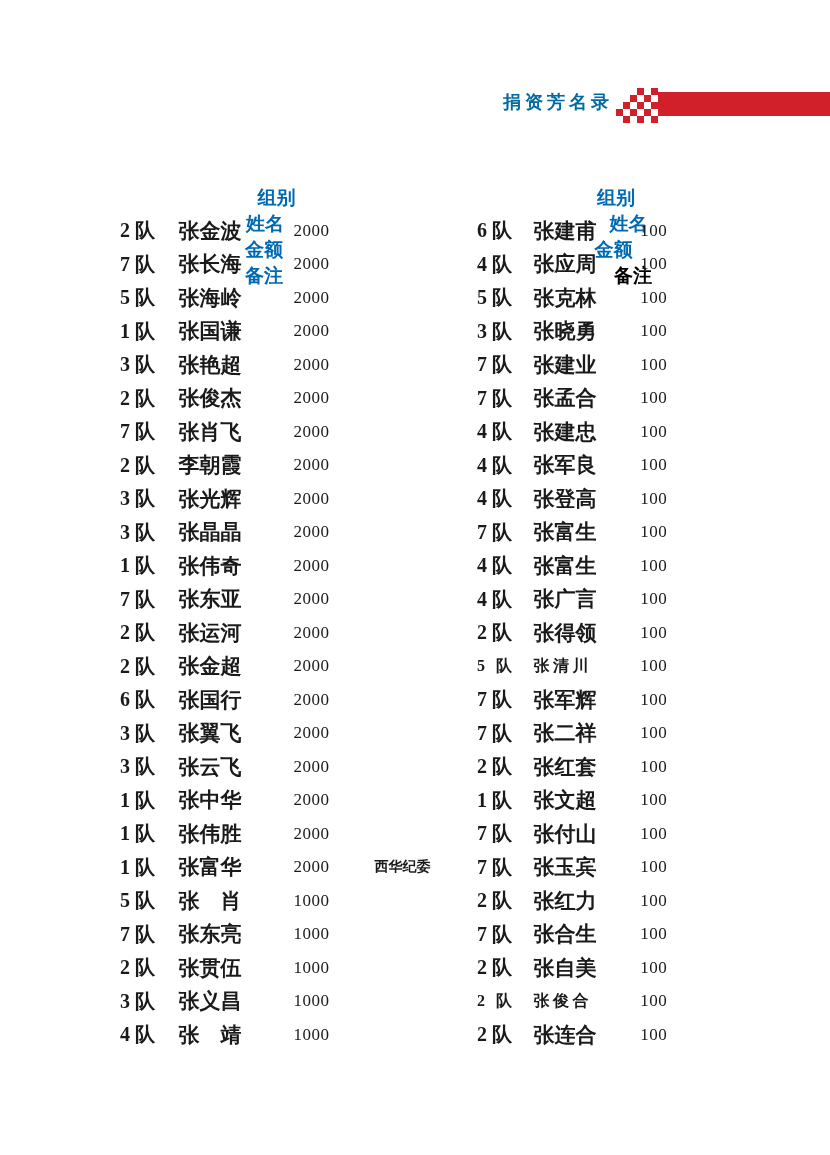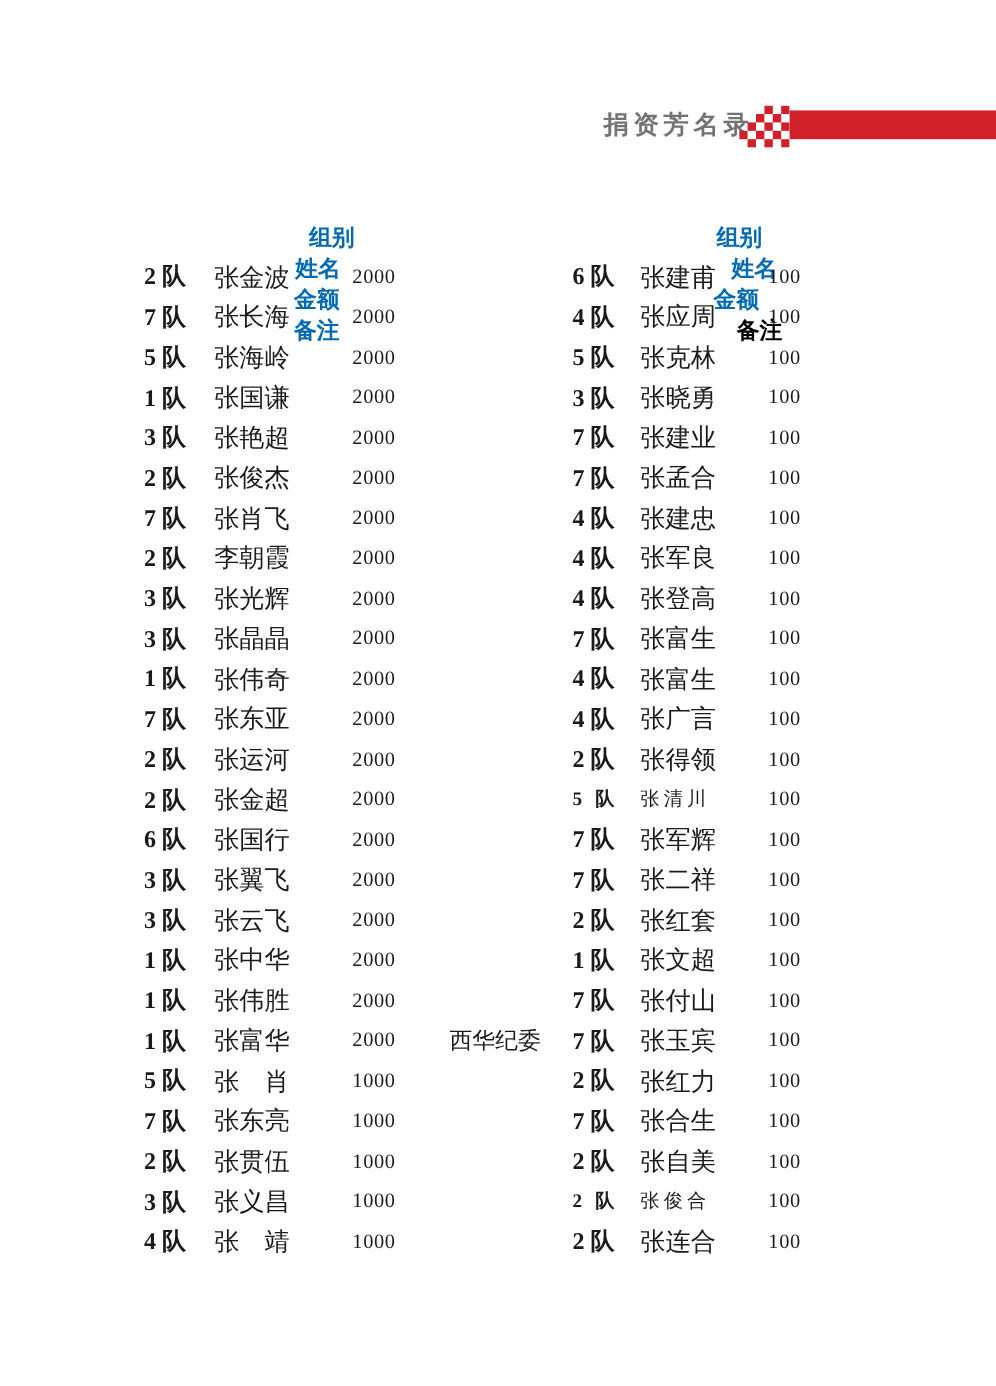--- a/index.html
+++ b/index.html
@@ -16,24 +16,24 @@
     font-family: "Liberation Serif", "DejaVu Serif", serif;
     color: #1a1a1a;
   }
 
   
   .page-title {
     position: absolute;
     left: 503px;
     top: 90px;
     font-family: "Liberation Sans", "DejaVu Sans", sans-serif;
-    font-size: 21px;
+    font-size: 18px;
     font-weight: 700;
     letter-spacing: 4px;
-    color: #737373;
+    color: #0369a1;
     white-space: nowrap;
   }
   .checker-svg {
     position: absolute;
     left: 616px;
     top: 88px;
     width: 42px;
     height: 35px;
   }
   .red-bar {
@@ -80,32 +80,32 @@
     align-items: center;
     white-space: nowrap;
   }
   .cell { display: block; }
 
   .c-group {
     font-weight: 700;
     font-size: 20px;
   }
   .c-name {
-    font-weight: 400;
+    font-weight: 700;
     font-size: 21px;
   }
   .c-amount {
     font-weight: 400;
     font-size: 17px;
     letter-spacing: 0.5px;
     margin-left: 36px;
   }
   .c-remark {
-    font-weight: 400;
-    font-size: 19px;
+    font-weight: 700;
+    font-size: 14px;
   }
 
   .table-left  .c-group  { width: 65px; }
   .table-left  .c-name   { width: 88px; }
   .table-left  .c-amount { width: 90px; }
   .table-left  .c-remark { width: 95px; }
 
   .table-right .c-group  { width: 60px; }
   .table-right .c-name   { width: 75px; }
   .table-right .c-amount { width: 55px; }

